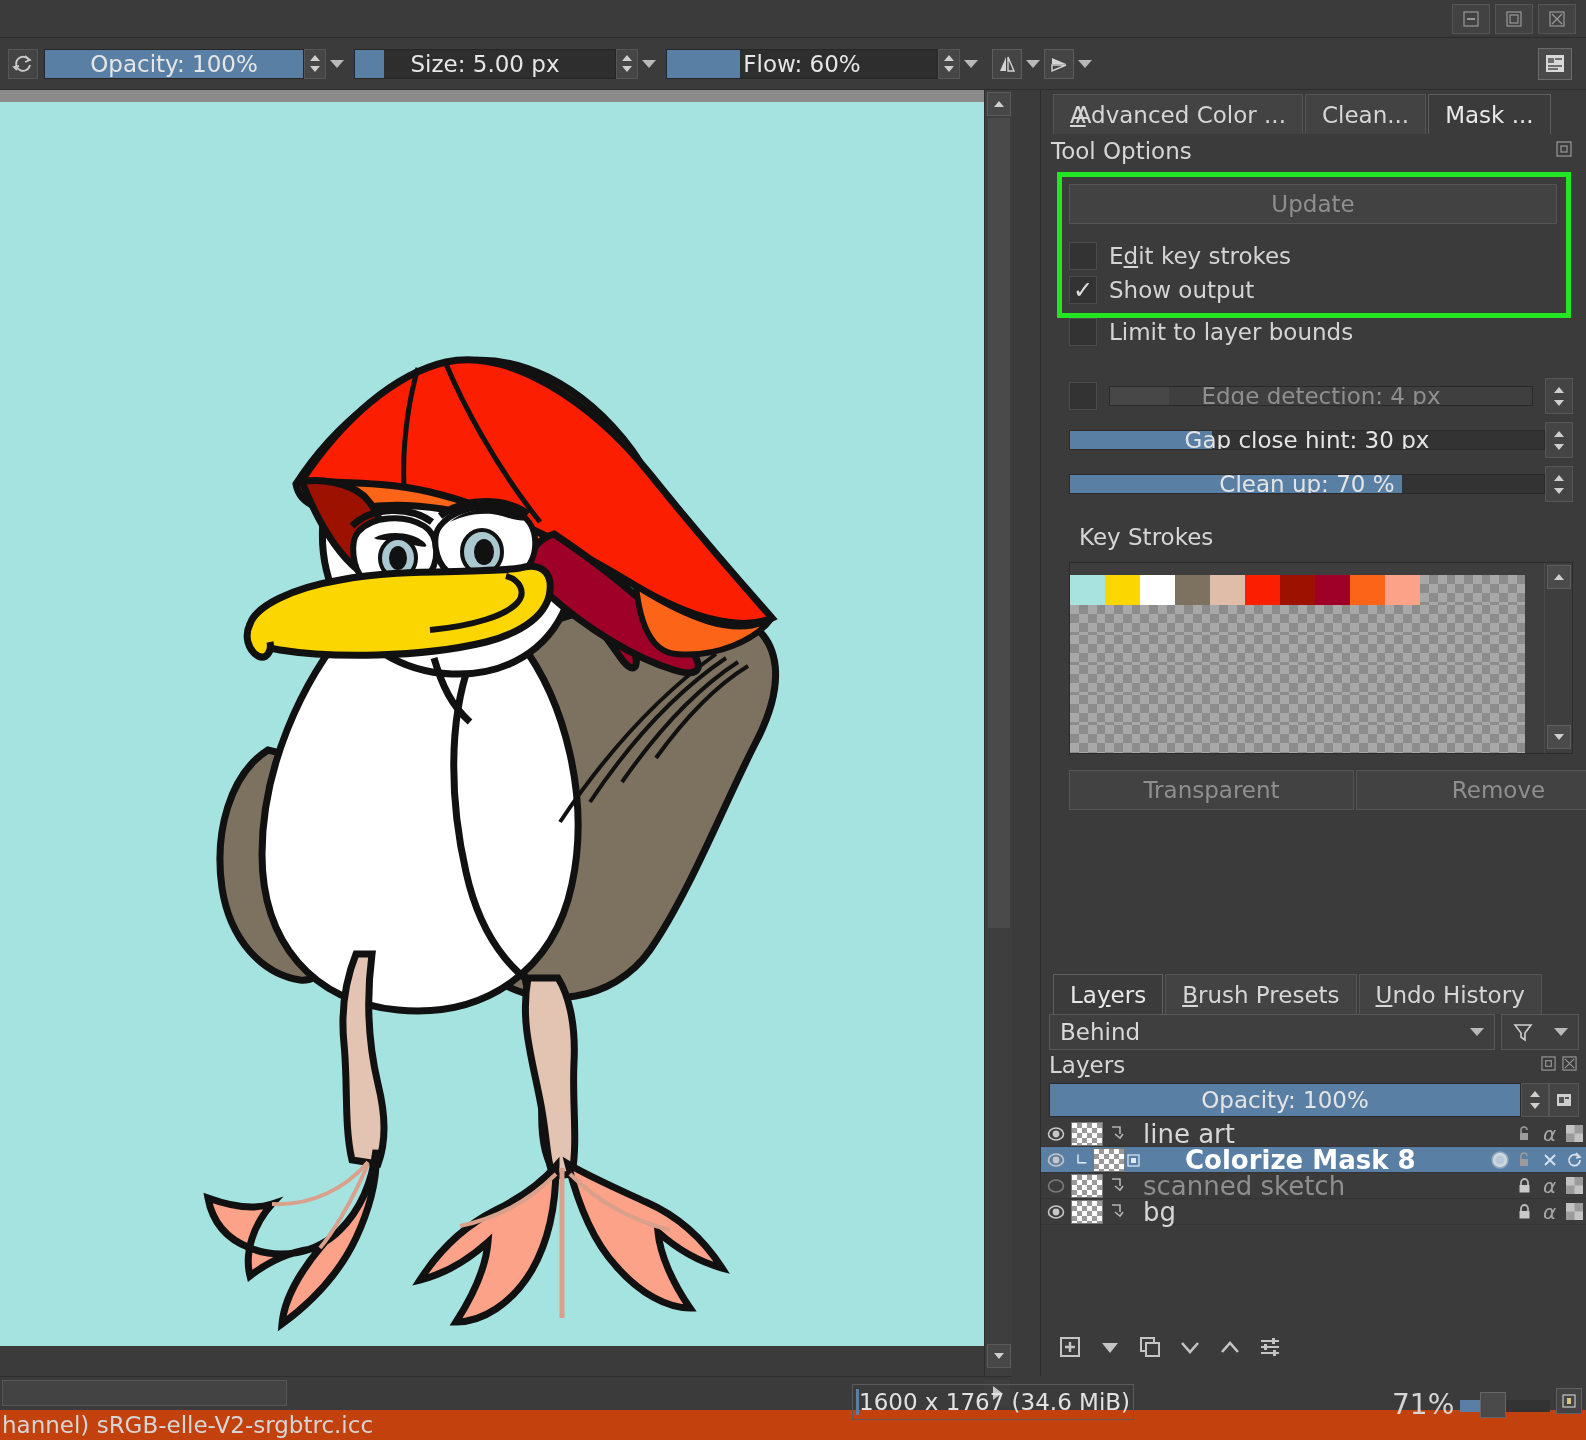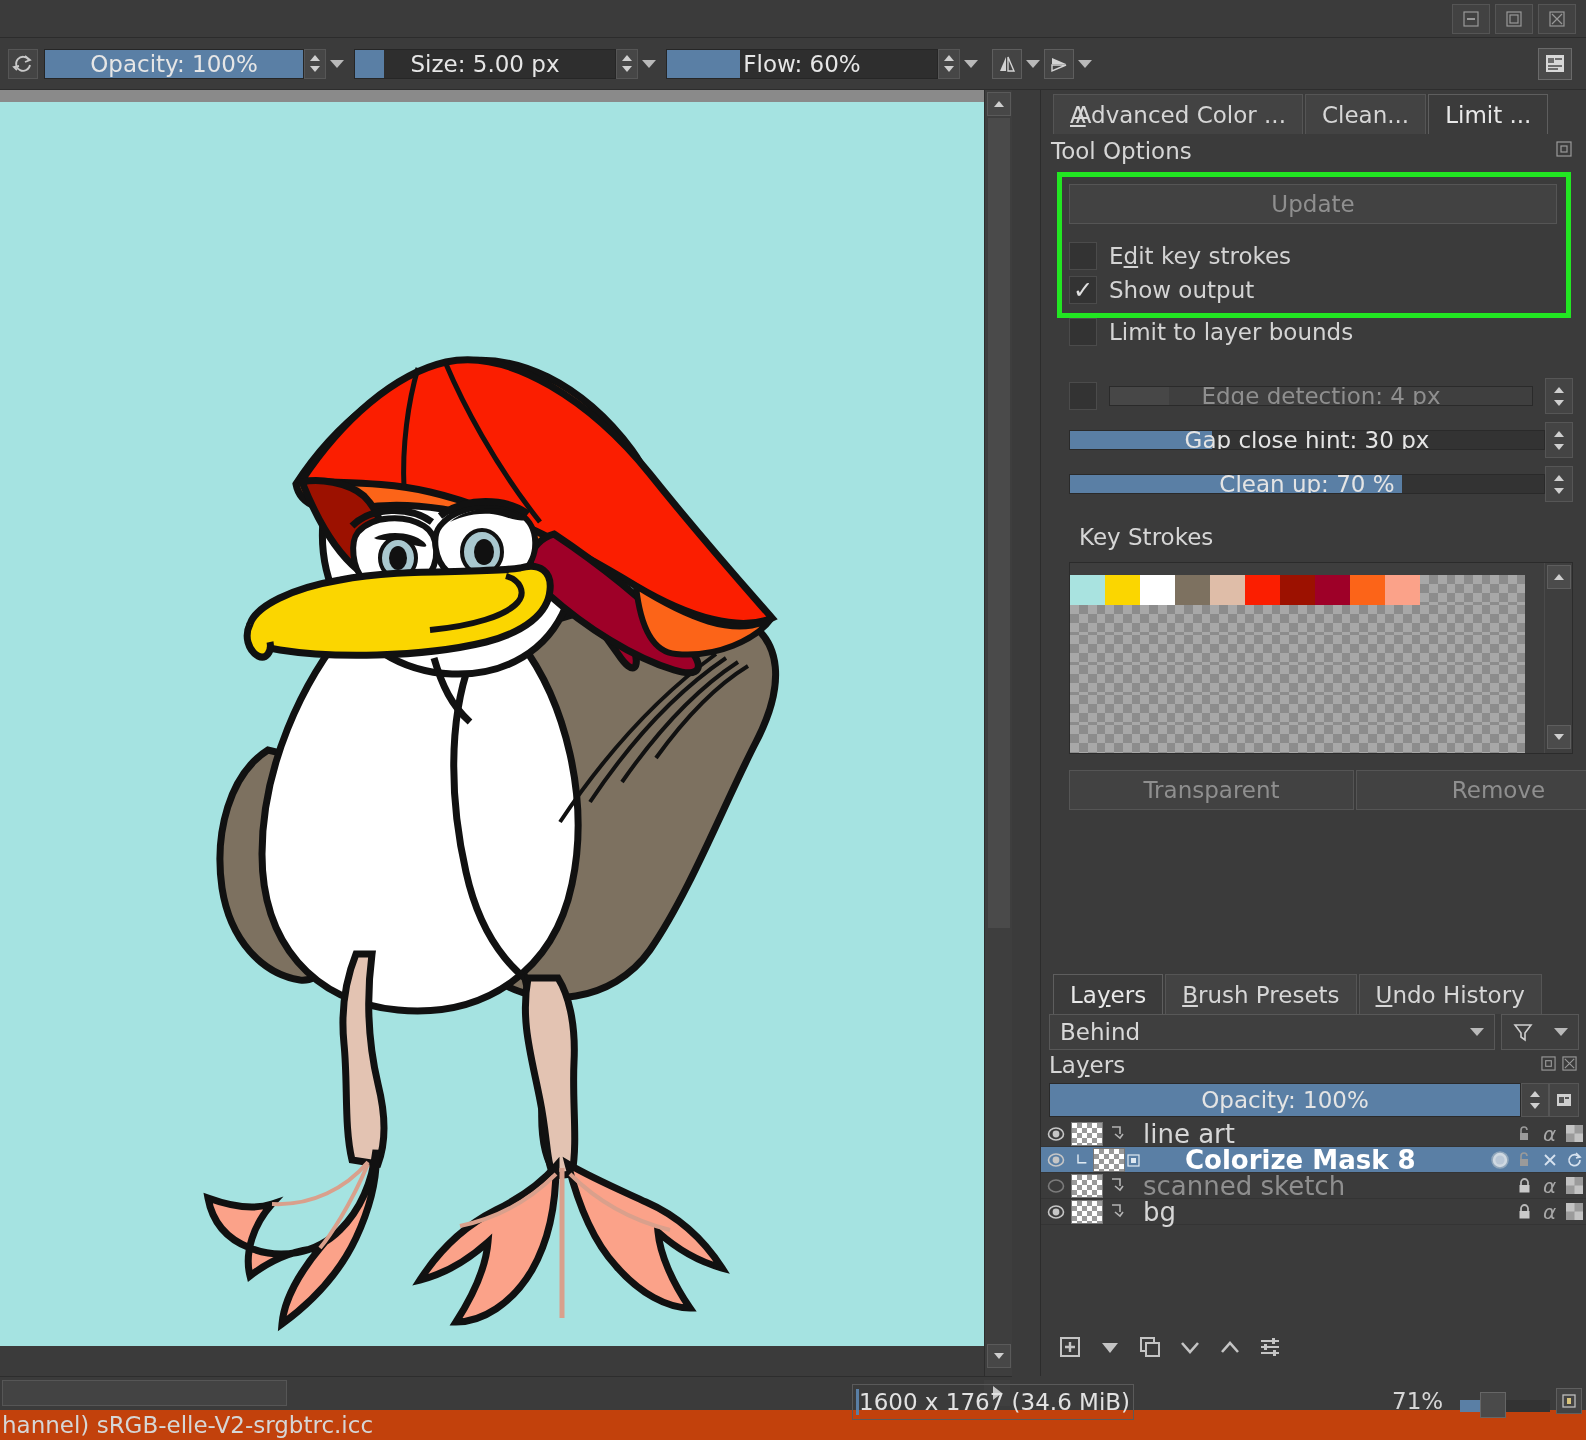--- a/index.html
+++ b/index.html
@@ -185,21 +185,21 @@
     position: absolute; left: 0; top: 1410px; width: 1586px; height: 30px;
     background: #c2410c; display: flex; align-items: center;
   }
   #statusleft { font-size: 23px; color: #d6d6d6; padding-left: 2px; }
   #dimsbox {
     position: absolute; left: 852px; top: 1384px; width: 282px; height: 36px;
     border: 1px solid #5a5a5a; display:flex; align-items:center;
   }
   #dimsbox .cursor { width:3px; height:26px; background:#5a7fa5; margin-left:3px; }
   #dimsbox .t { font-size: 23px; color:#e2e2e2; }
-  #zoomlabel { position:absolute; left:1392px; top:1388px; font-size:23px; color:#d6d6d6; }
+  #zoomlabel { position:absolute; left:1392px; top:1388px; font-size:28px; color:#d6d6d6; }
   #zoomslider { position:absolute; left:1460px; top:1392px; width:100px; height:26px; }
 </style>
 </head>
 <body>
 
 <div id="titlebar">
   <div class="winbtn" style="left:1452px;">
     <svg width="18" height="18" viewBox="0 0 18 18">
         <rect x="2" y="2" width="14" height="14" fill="none" stroke="#b5b5b5" stroke-width="1.2"></rect>
         <rect x="5" y="8" width="8" height="2" fill="#b5b5b5"></rect>
@@ -424,21 +424,21 @@
 
   <div class="tabrow">
     <div class="tab">
         <u>A</u>
         <span style="margin-left:-10px">Advanced Color ...</span>
       </div>
     <div class="tab">
         <span>Clean...</span>
       </div>
     <div class="tab active">
-        <span>Limit ...</span>
+        <span>Mask ...</span>
       </div>
   </div>
 
   <div style="display:flex;align-items:center;justify-content:space-between;padding:4px 14px 2px 10px;">
     <span class="dock-title" style="padding:0">Tool Options</span>
     <span>
       <svg width="16" height="16" viewBox="0 0 16 16">
           <rect x="1" y="1" width="14" height="14" fill="none" stroke="#9a9a9a" stroke-width="1.2"></rect>
           <rect x="5" y="5" width="6" height="6" fill="none" stroke="#9a9a9a" stroke-width="1.2"></rect>
         </svg>

